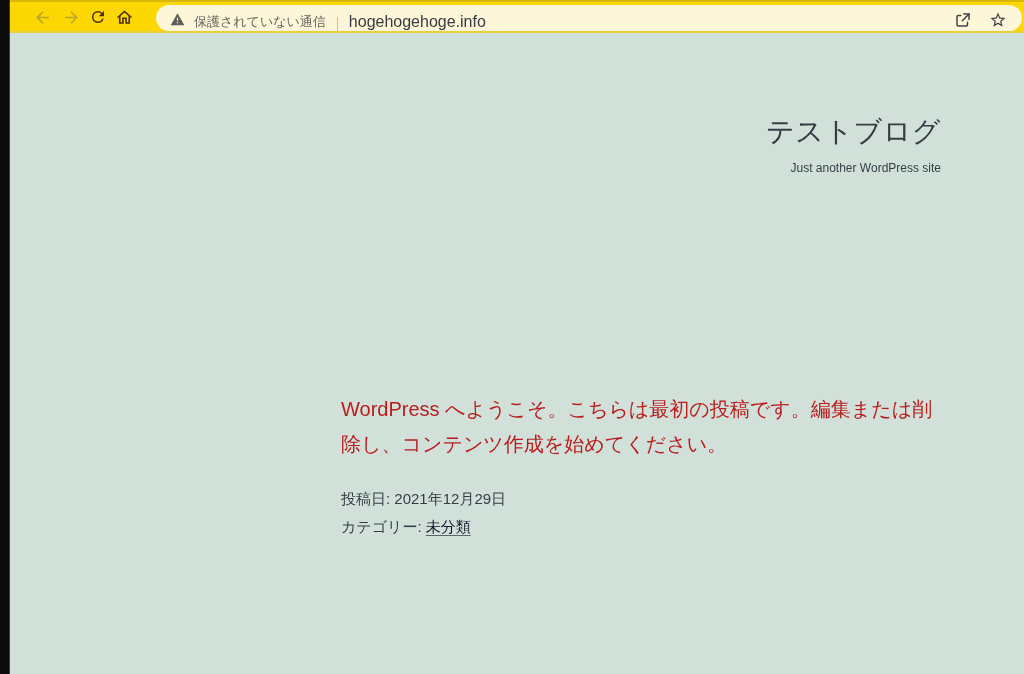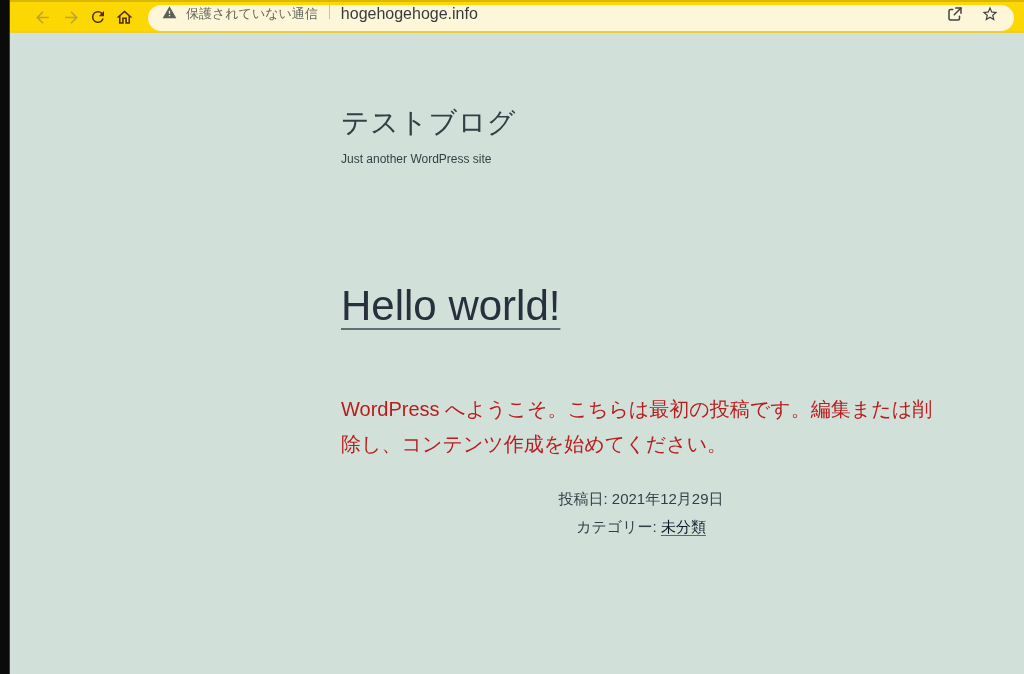--- a/index.html
+++ b/index.html
@@ -20,46 +20,46 @@
     position:absolute;top:3px;width:24px;height:24px;border:none;background:transparent;
     padding:0;display:flex;align-items:center;justify-content:center;cursor:pointer;
   }
   .nav-btn svg{display:block;}
   .btn-back{left:20px;}
   .btn-forward{left:49px;}
   .btn-reload{left:76px;}
   .btn-home{left:102px;}
 
   .address-bar{
-    position:absolute;left:138px;top:3px;width:866px;height:26px;border-radius:13px;
-    background:#fdf6d9;display:flex;align-items:flex-start;padding:0 14px;box-sizing:border-box;
+    position:absolute;left:146px;top:3px;width:866px;height:26px;border-radius:13px;
+    background:#fdf6d9;display:flex;align-items:flex-end;padding:0 14px;box-sizing:border-box;
     cursor:text;
   }
   .addr-warn{display:flex;align-items:center;margin-right:9px;cursor:pointer;}
   .addr-warn-label{font-size:13px;color:#63655c;white-space:nowrap;}
   .addr-sep{width:1px;height:14px;background:#c6c2ab;margin:0 11px;}
   .addr-url{font-size:16px;color:#383c40;white-space:nowrap;}
   .addr-actions{margin-left:auto;display:flex;align-items:center;gap:15px;}
   .addr-action{background:transparent;border:none;padding:0;width:20px;height:20px;
     display:flex;align-items:center;justify-content:center;cursor:pointer;}
 
   
   .page{position:relative;height:641px;background:#d1e1da;}
-  .site-header{position:absolute;left:331px;top:71px;width:600px;text-align:left;color:#2e3a42;}
+  .site-header{position:absolute;left:331px;top:80px;width:600px;text-align:right;color:#2e3a42;}
   .site-title{font-size:28px;font-weight:400;letter-spacing:0.5px;margin:0;color:#333f44;cursor:pointer;}
   .site-tagline{font-size:12px;margin-top:10px;color:#333f44;}
   .post-title-wrap{top:249px;position:absolute;left:331px;width:600px;}
   .post-title{
     font-size:42px;font-weight:400;margin:0;display:inline-block;color:#28303d;
     text-decoration:underline;text-decoration-thickness:2px;text-underline-offset:8px;
     text-decoration-color:rgba(40,48,61,0.65);cursor:pointer;
   }
   .post-body{position:absolute;left:331px;top:339px;width:600px;font-size:20px;line-height:35px;color:#b91c1c;}
   .post-meta{position:absolute;left:331px;top:452px;width:600px;font-size:15px;line-height:28px;color:#333e46;}
-  .meta-line{white-space:nowrap;text-align:center;}
+  .meta-line{white-space:nowrap;}
   .meta-link{
     color:#0f172a;text-decoration:underline;text-decoration-thickness:1px;
     text-underline-offset:3px;text-decoration-color:rgba(40,48,61,0.7);cursor:pointer;
   }
 </style>
 </head>
 <body>
 
 <div class="screen">
   <div class="left-edge"></div>
@@ -133,23 +133,20 @@
       </div>
     </div>
 
     <div class="page">
 
       <header class="site-header">
         <h1 class="site-title">テストブログ</h1>
         <div class="site-tagline">Just another WordPress site</div>
       </header>
 
-      <div class="post-title-wrap">
-        <h2 class="post-title">Hello world!</h2>
-      </div>
 
       <p class="post-body">WordPress へようこそ。こちらは最初の投稿です。編集または削除し、コンテンツ作成を始めてください。</p>
 
       <div class="post-meta">
         <div class="meta-line">
           <span>投稿日: </span><span>2021年12月29日</span>
         </div>
         <div class="meta-line">
           <span>カテゴリー: </span><span class="meta-link">未分類</span>
         </div>

